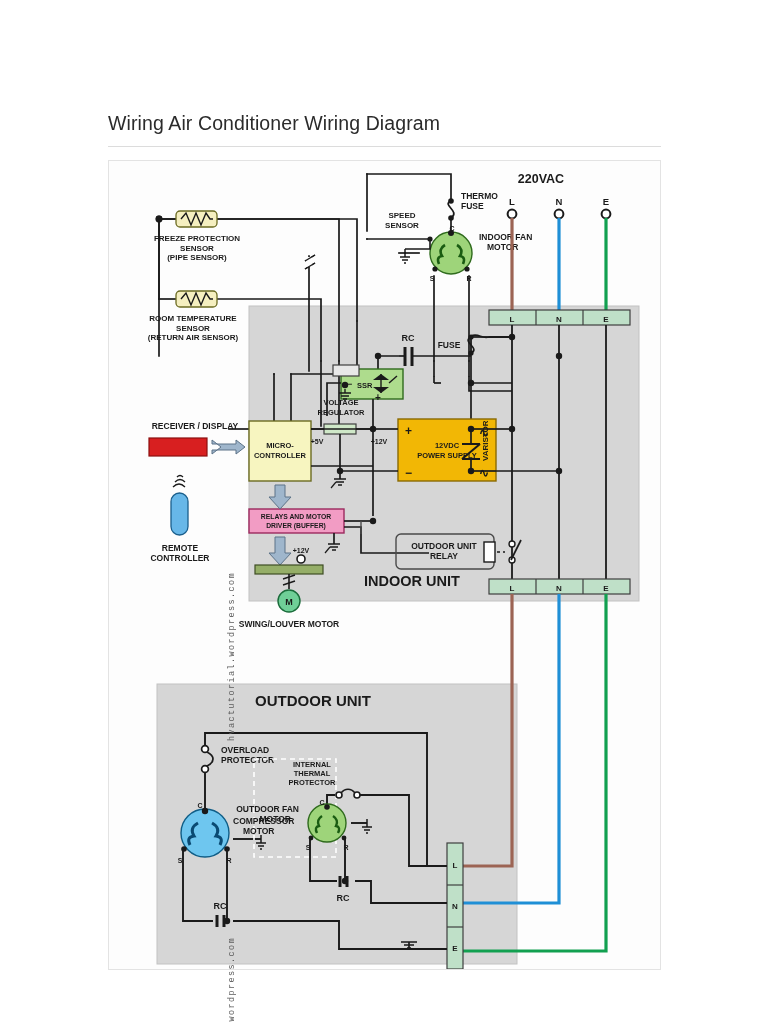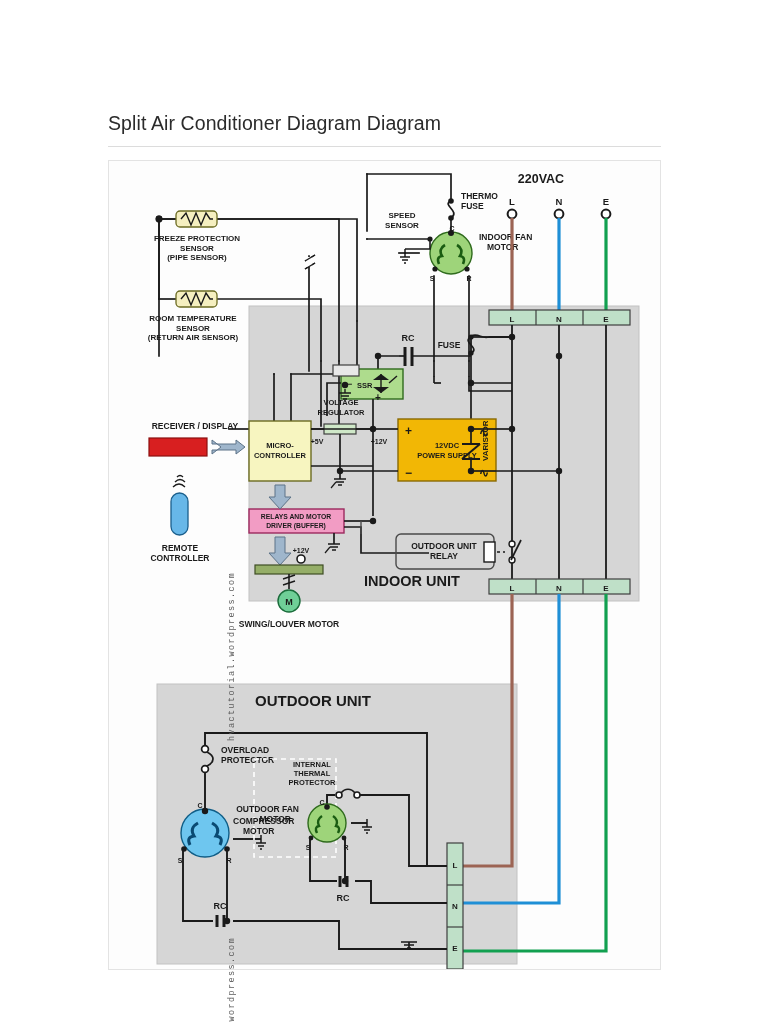--- a/index.html
+++ b/index.html
@@ -63,21 +63,21 @@
   }
   #wm1 { left: 118px; top: 580px; }
   #wm2 { left: 118px; top: 945px; }
   text { font-family: "Liberation Sans", sans-serif; }
 </style>
 </head>
 <body>
 
 <div id="page">
 
-  <div id="doc-title">Split Air Conditioner Diagram Diagram</div>
+  <div id="doc-title">Wiring Air Conditioner Wiring Diagram</div>
   <div id="title-rule"></div>
 
   <div id="sheet">
 
     <svg id="diagram-svg" width="551" height="808" viewBox="0 0 551 808">
 
       <defs>
         <marker id="arrowStub" markerWidth="6" markerHeight="6" refX="5" refY="3" orient="auto">
           <path d="M0,0 L6,3 L0,6 z" fill="#1a1a1a"></path>
         </marker>

